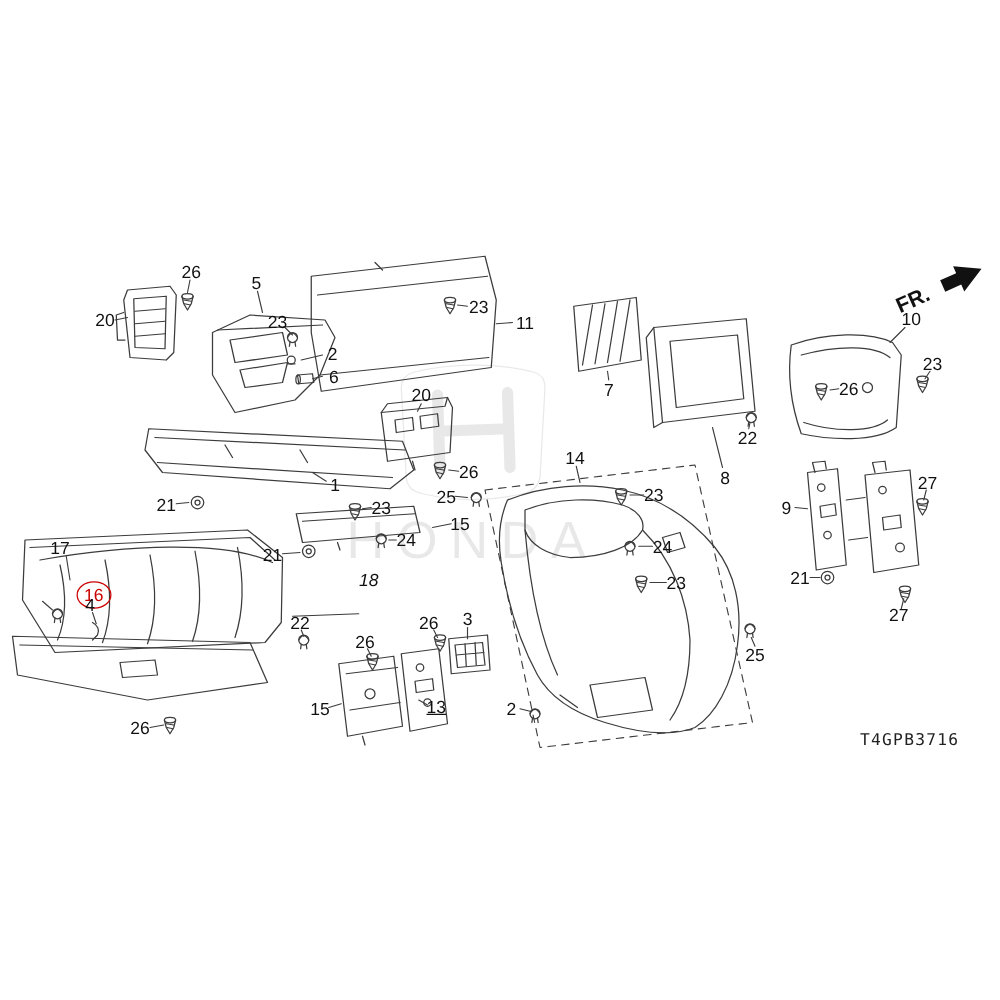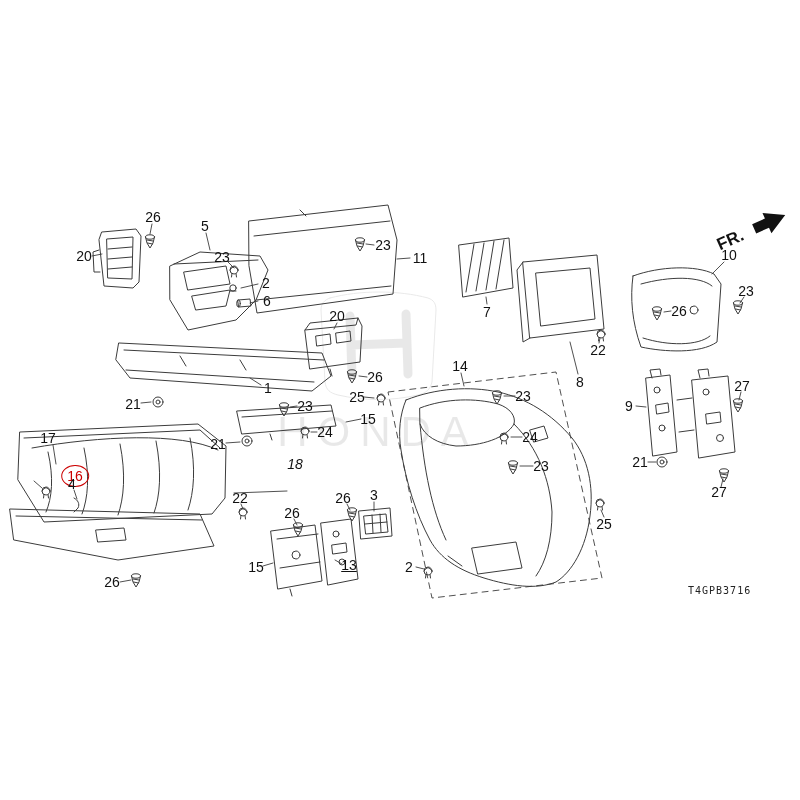--- a/index.html
+++ b/index.html
@@ -16,21 +16,21 @@
   }
   .callout.highlighted{
     color:var(--hl,#cc0000);
     border:1.6px solid var(--hl,#cc0000);
     border-radius:50%;
     padding:3px 5px;
   }
   .code{
     position:absolute;left:688px;top:585px;
     font-family:"DejaVu Sans Mono",monospace;
-    font-size:10px;letter-spacing:1px;color:#222;
+    font-size:13px;letter-spacing:1px;color:#222;
   }
 </style>
 </head>
 <body>
 
 <div class="stage">
 
   <svg class="art" width="800" height="800" viewBox="0 0 800 800" stroke="#3c3c3c" fill="none" stroke-width="1" stroke-linejoin="round" stroke-linecap="round">
 
     <defs>

